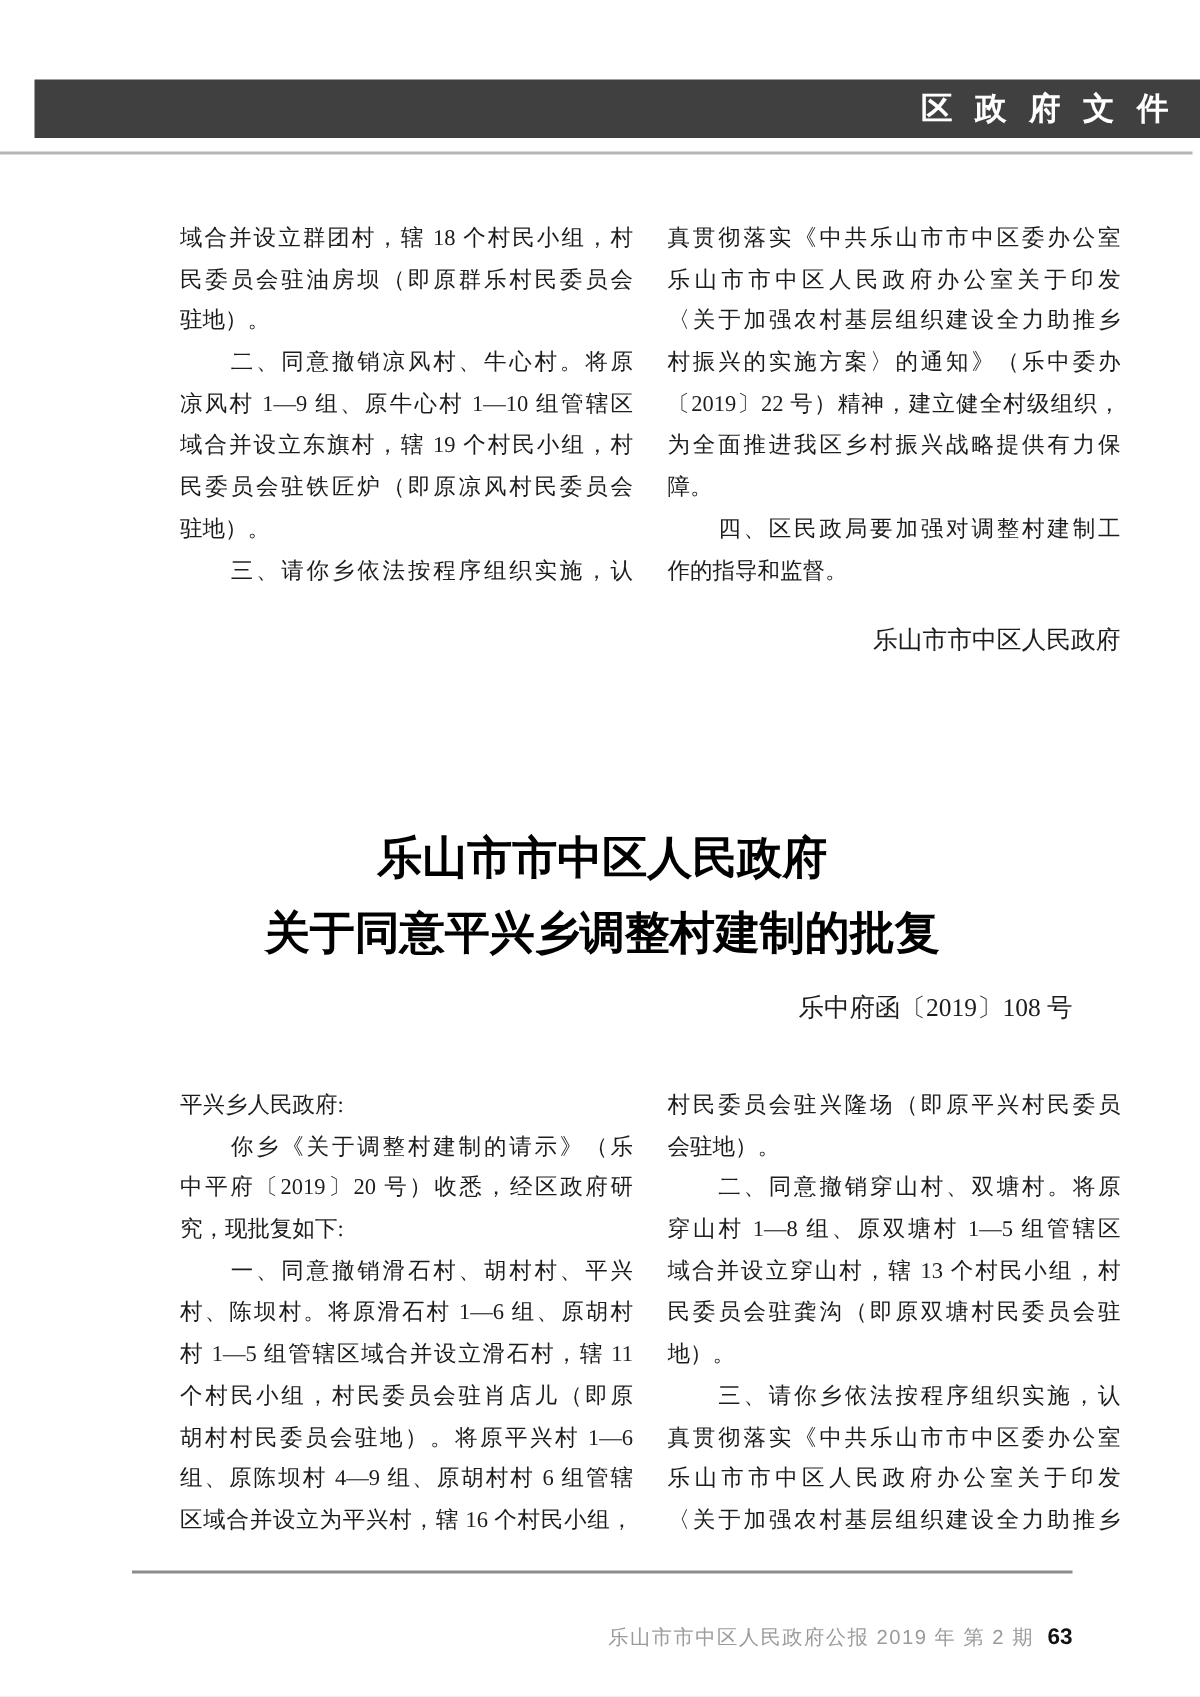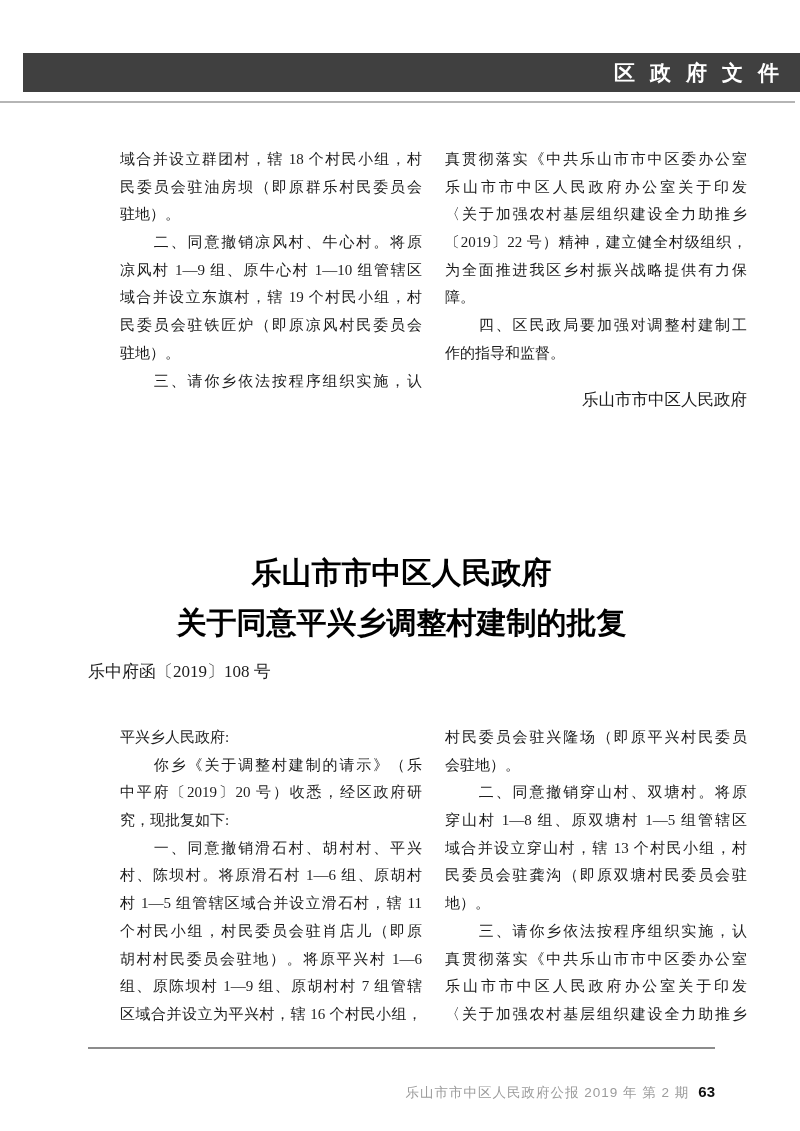--- a/index.html
+++ b/index.html
@@ -34,21 +34,21 @@
   
   .signature{margin-top:18px;}
   .sig-org{font-size:16.5px;line-height:27.7px;text-align:right;}
   .sig-date{font-size:16px;line-height:27.7px;text-align:right;padding-right:16px;}
   
   .title-block{
     position:absolute;top:548px;left:88px;width:627px;text-align:center;
     font-weight:bold;font-size:30px;line-height:50px;color:#000;
   }
   .doc-no{
-    position:absolute;top:660px;left:88px;width:627px;
+    position:absolute;top:660px;left:88px;width:627px;text-align:right;
     font-size:17px;
   }
   
   .footer-rule{
     position:absolute;top:1047px;left:88px;width:627px;height:2px;background:#8c8c8c;
   }
   .footer{
     position:absolute;top:1055px;left:88px;width:627px;text-align:right;
     font-family:"Liberation Sans","DejaVu Sans",sans-serif;
     font-size:13.5px;color:#9b9b9b;letter-spacing:1px;margin-top:28px;
@@ -77,20 +77,21 @@
         <div class="line j">域合并设立东旗村，辖 19 个村民小组，村</div>
         <div class="line j">民委员会驻铁匠炉（即原凉风村民委员会</div>
         <div class="line">驻地）。</div>
         <div class="line j">　　三、请你乡依法按程序组织实施，认</div>
       </div>
     <div class="col">
       <div>
           <div class="line j">真贯彻落实《中共乐山市市中区委办公室</div>
           <div class="line j">乐山市市中区人民政府办公室关于印发</div>
           <div class="line j">〈关于加强农村基层组织建设全力助推乡</div>
+          <div class="line j">村振兴的实施方案〉的通知》（乐中委办</div>
           <div class="line j">〔2019〕22 号）精神，建立健全村级组织，</div>
           <div class="line j">为全面推进我区乡村振兴战略提供有力保</div>
           <div class="line">障。</div>
           <div class="line j">　　四、区民政局要加强对调整村建制工</div>
           <div class="line">作的指导和监督。</div>
         </div>
       <div class="signature">
         <div class="sig-org">乐山市市中区人民政府</div>
       </div>
     </div>
@@ -107,21 +108,21 @@
     <div class="col">
         <div class="line">平兴乡人民政府:</div>
         <div class="line j">　　你乡《关于调整村建制的请示》（乐</div>
         <div class="line j">中平府〔2019〕20 号）收悉，经区政府研</div>
         <div class="line">究，现批复如下:</div>
         <div class="line j">　　一、同意撤销滑石村、胡村村、平兴</div>
         <div class="line j">村、陈坝村。将原滑石村 1—6 组、原胡村</div>
         <div class="line j">村 1—5 组管辖区域合并设立滑石村，辖 11</div>
         <div class="line j">个村民小组，村民委员会驻肖店儿（即原</div>
         <div class="line j">胡村村民委员会驻地）。将原平兴村 1—6</div>
-        <div class="line j">组、原陈坝村 1—9 组、原胡村村 7 组管辖</div>
+        <div class="line j">组、原陈坝村 4—9 组、原胡村村 6 组管辖</div>
         <div class="line j">区域合并设立为平兴村，辖 16 个村民小组，</div>
       </div>
     <div class="col">
         <div class="line j">村民委员会驻兴隆场（即原平兴村民委员</div>
         <div class="line">会驻地）。</div>
         <div class="line j">　　二、同意撤销穿山村、双塘村。将原</div>
         <div class="line j">穿山村 1—8 组、原双塘村 1—5 组管辖区</div>
         <div class="line j">域合并设立穿山村，辖 13 个村民小组，村</div>
         <div class="line j">民委员会驻龚沟（即原双塘村民委员会驻</div>
         <div class="line">地）。</div>

